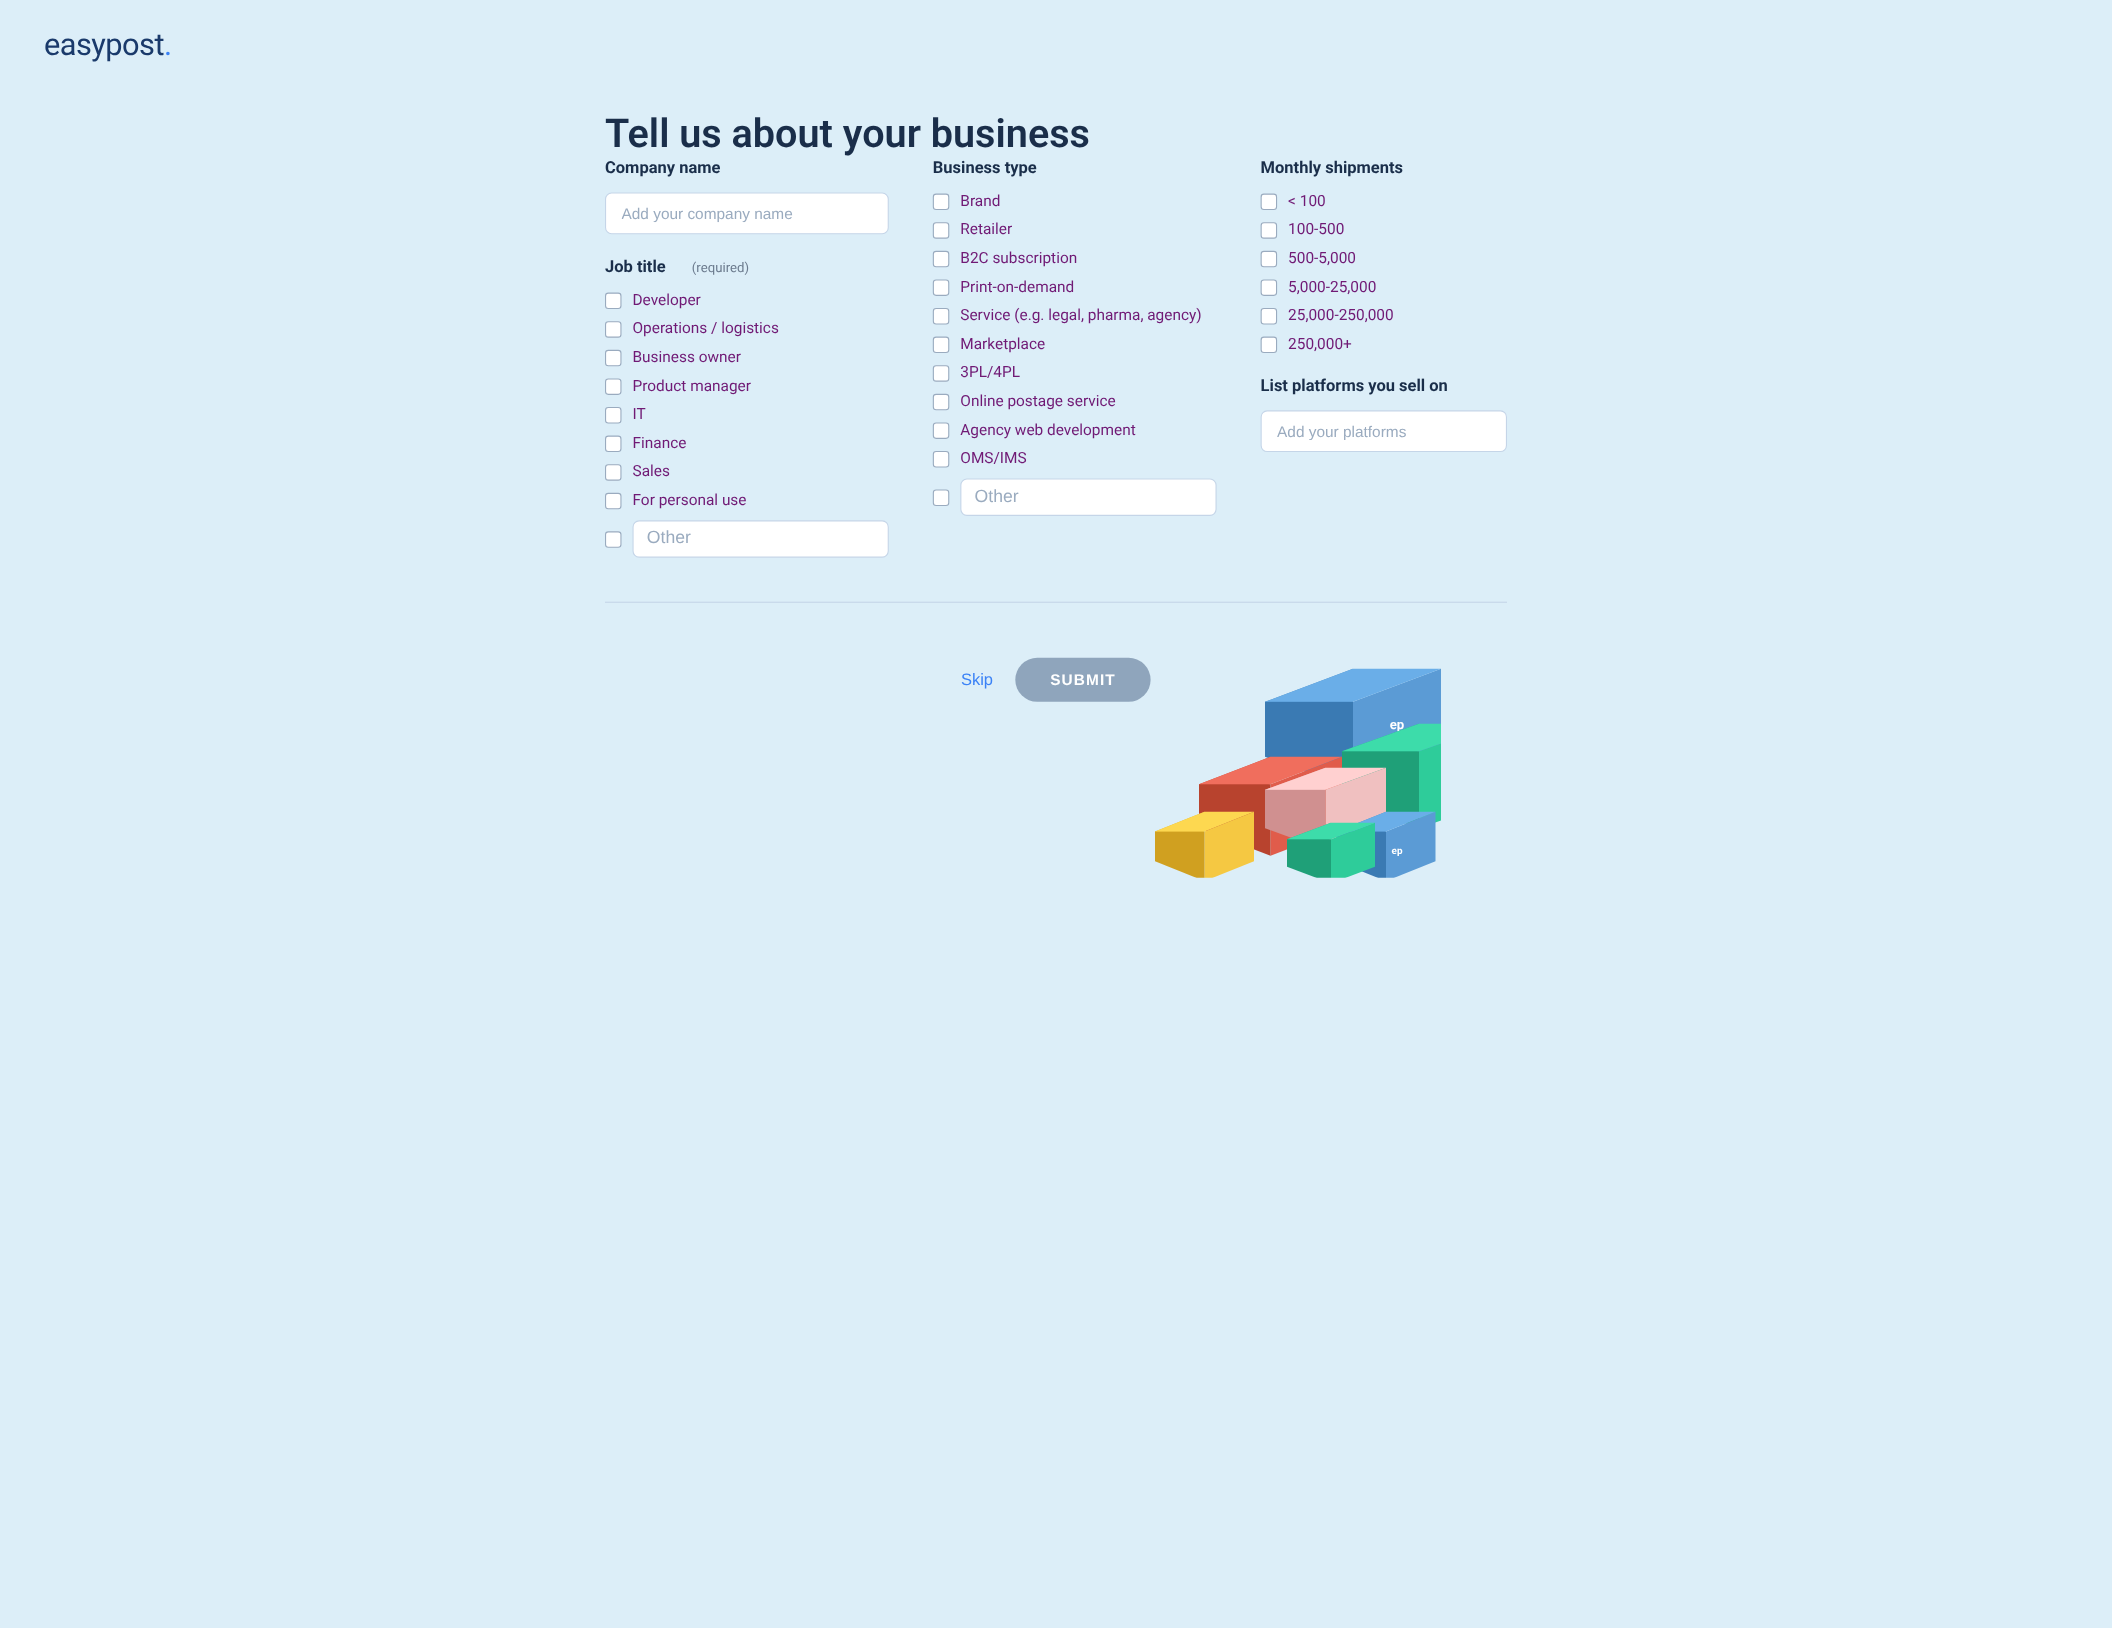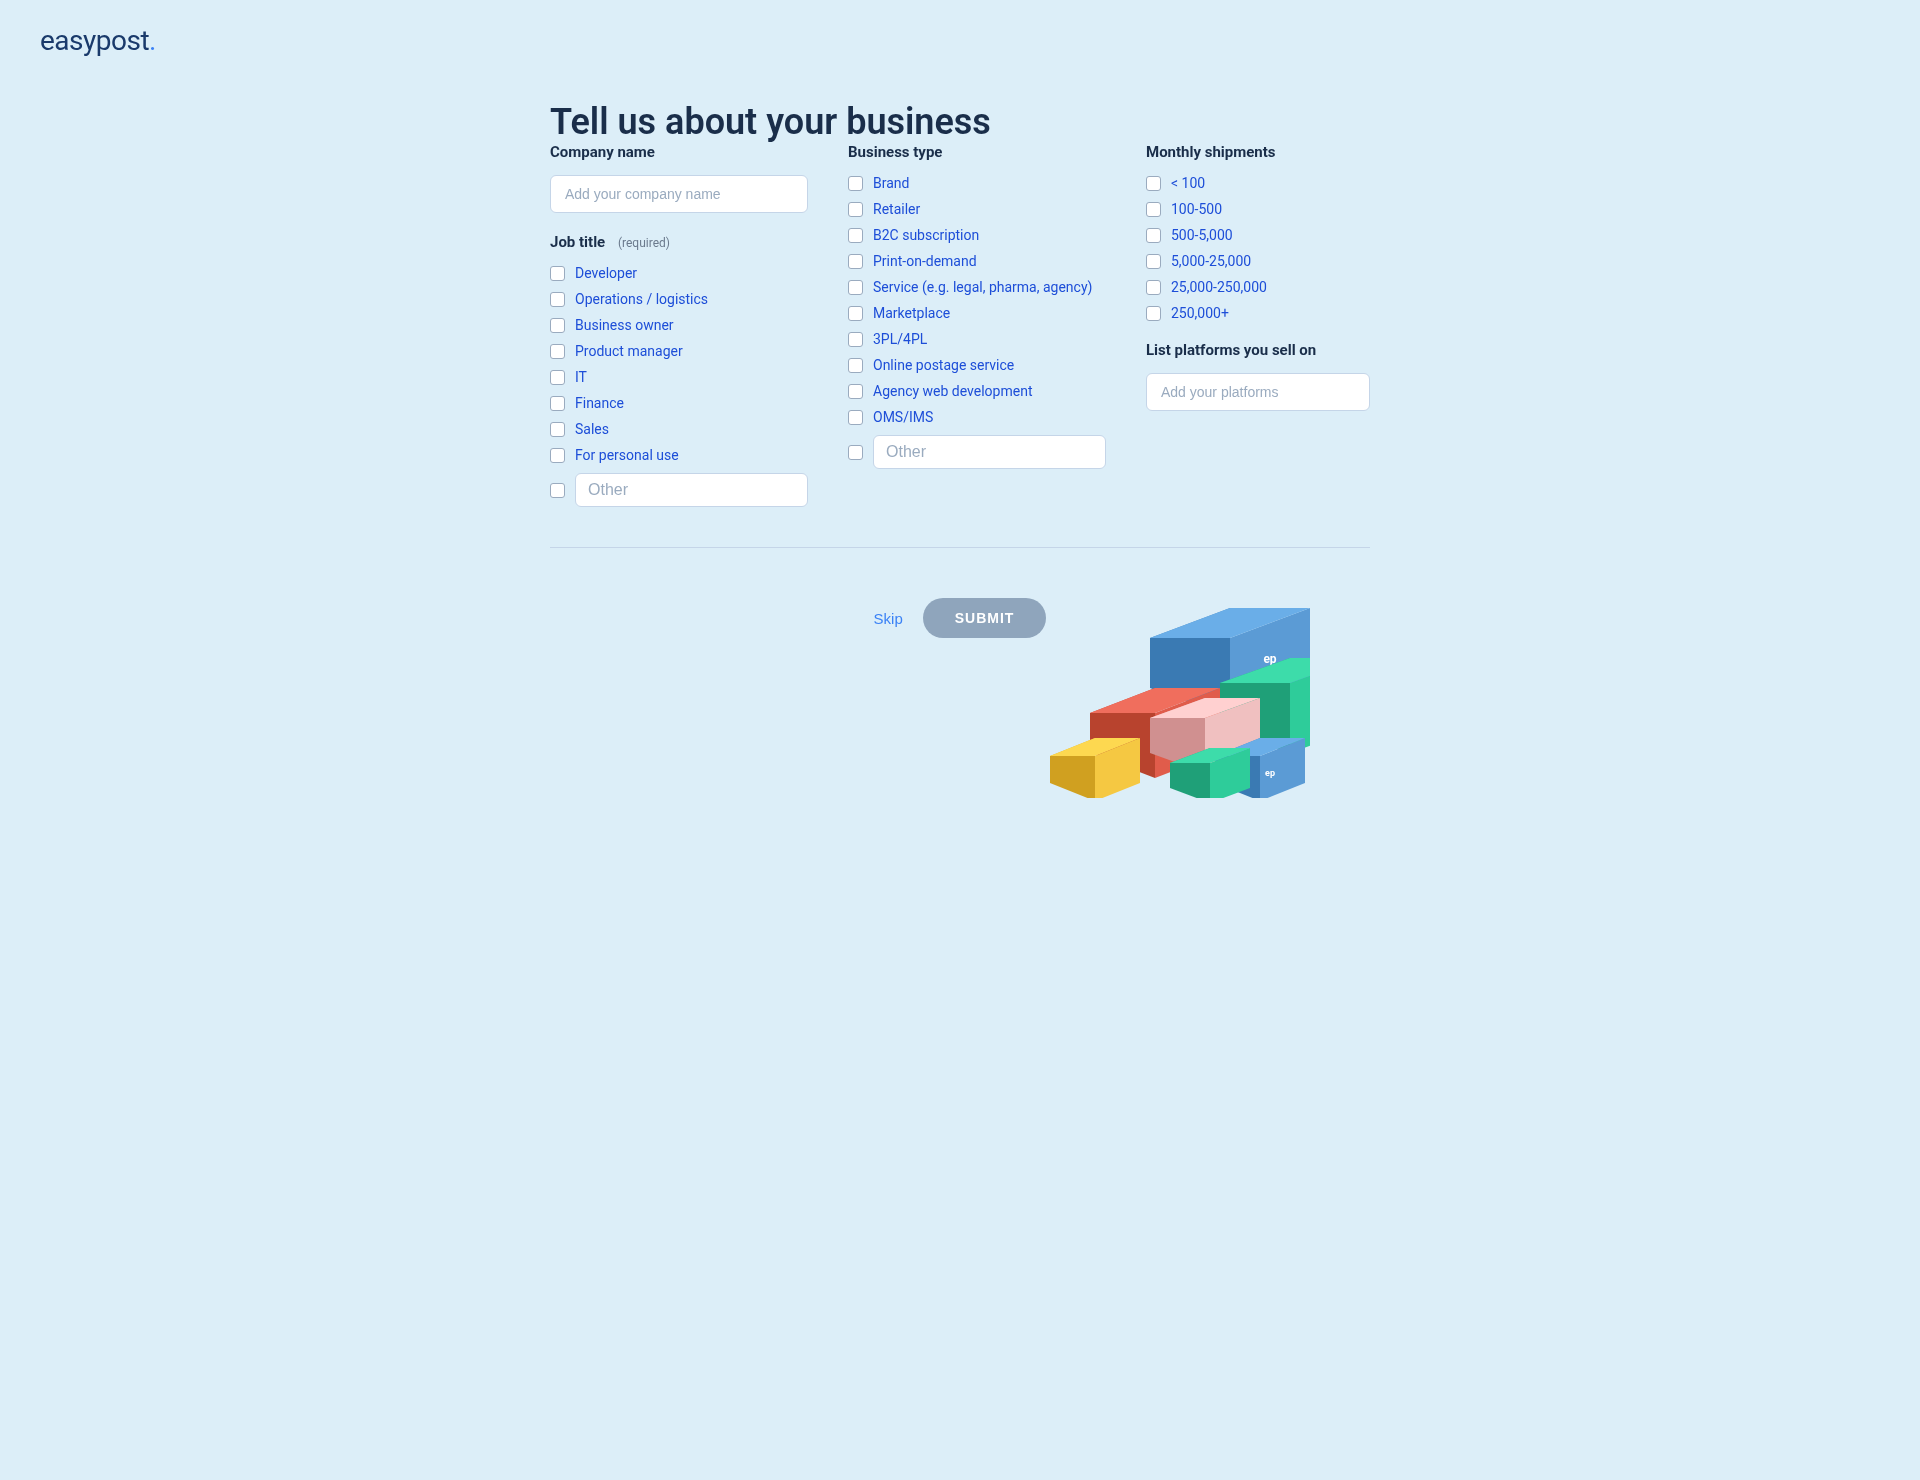--- a/index.html
+++ b/index.html
@@ -46,21 +46,21 @@
       font-size: 15px;
       font-weight: 700;
       color: #1a2e4a;
       margin-bottom: 14px;
     }
 
     .required-badge {
       font-size: 12px;
       font-weight: 400;
       color: #6b7a8d;
-      margin-left: 9px;
+      margin-left: 20px;
     }
 
     .text-input {
       width: 100%;
       padding: 10px 14px;
       border: 1.5px solid #c5d5e8;
       border-radius: 6px;
       background: #fff;
       font-size: 14px;
       color: #8b5cf6;
@@ -95,21 +95,21 @@
       flex-shrink: 0;
     }
 
     .checkbox-item input[type="checkbox"]:checked {
       background: #3b82f6;
       border-color: #3b82f6;
     }
 
     .checkbox-label {
       font-size: 14px;
-      color: #1d4ed8;
+      color: #701a75;
     }
 
     .other-input {
       padding: 7px 12px;
       border: 1.5px solid #c5d5e8;
       border-radius: 6px;
       background: #fff;
       font-size: 16px;
       color: #9aabbf;
       outline: none;

